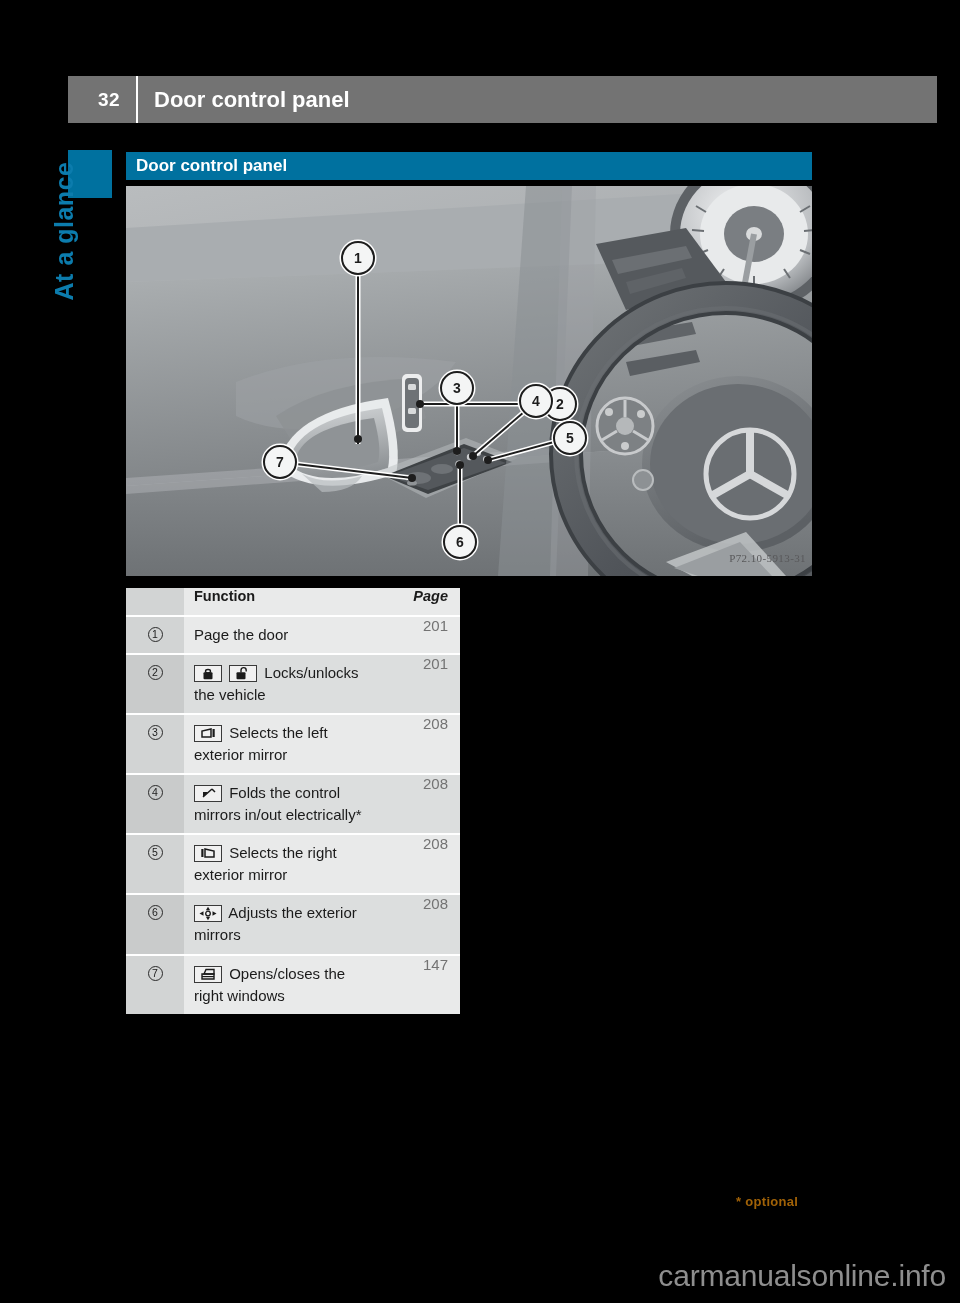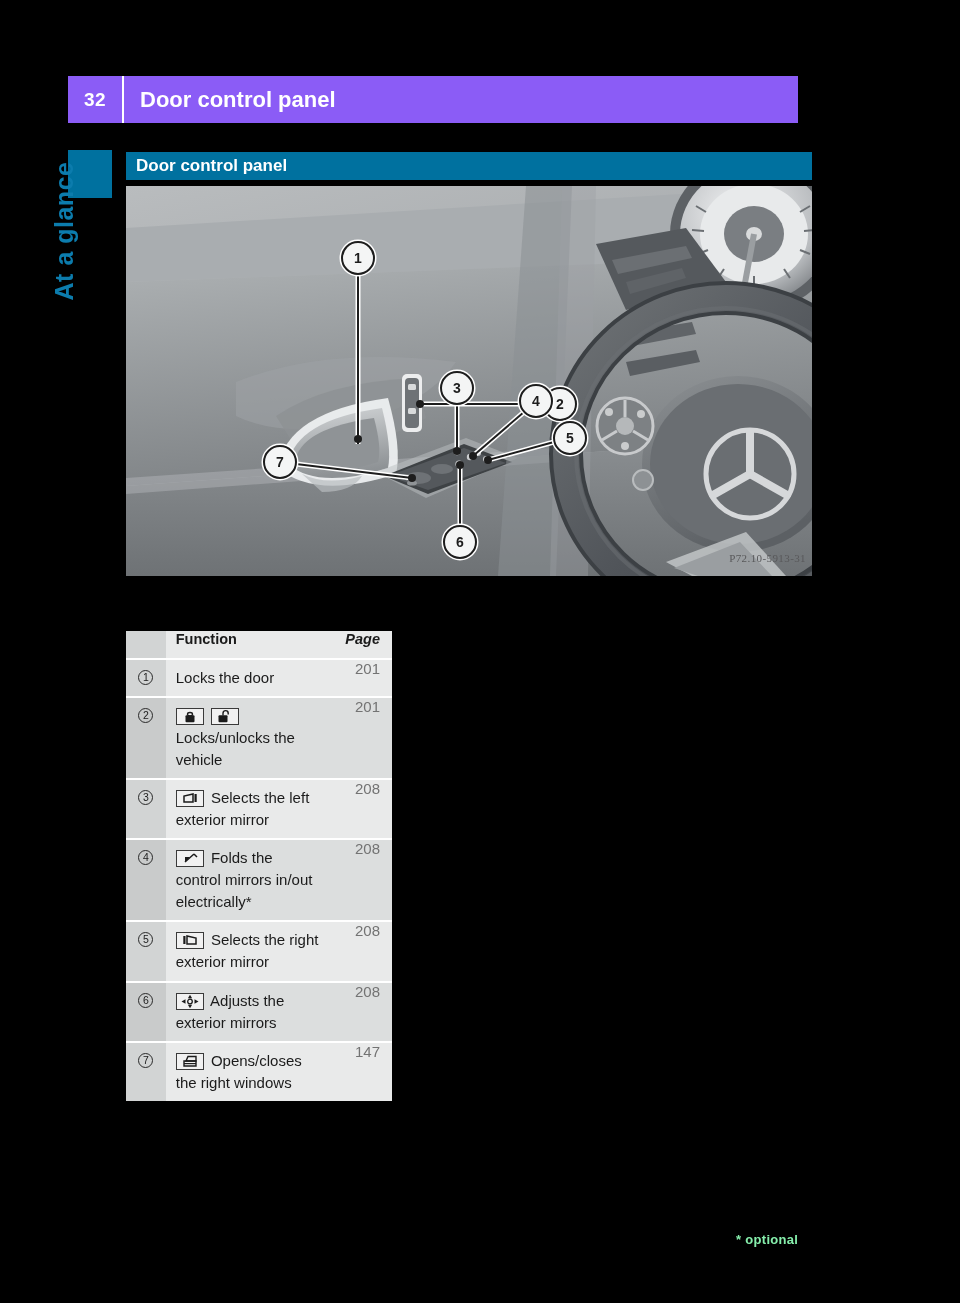--- a/index.html
+++ b/index.html
@@ -13,24 +13,25 @@
   #page {
     position: relative;
     width: 960px; height: 1303px;
     background: #000000;
   }
 
   
   #running-header {
     position: absolute;
     left: 68px; top: 76px;
-    width: 730px; height: 47px;
-    background: #8b5cf6;
+    width: 869px; height: 47px;
+    background: #737373;
     display: flex;
     align-items: center;
+    padding-left: 14px;
   }
   #header-page-number {
     width: 54px;
     text-align: center;
     color: #ffffff;
     font-size: 19px;
     font-weight: bold;
     letter-spacing: 0.5px;
   }
   #header-rule {
@@ -99,23 +100,22 @@
     color: #58585a;
     font-size: 11px;
     font-family: Liberation Serif, serif;
     letter-spacing: 0.4px;
   }
 
   
   #func-table {
     position: absolute;
     left: 126px; top: 588px;
-    width: 266px;
+    width: 334px;
     border-collapse: collapse;
-    margin-top: 43px;
   }
   #func-table col.c-num { width: 58px; }
   #func-table col.c-fn  { width: 202px; }
   #func-table col.c-pg  { width: 74px; }
 
   #func-table th, #func-table td {
     padding: 0;
     vertical-align: top;
   }
   .hdr-num { background: #d2d4d4; height: 28px; }
@@ -178,25 +178,24 @@
     margin-right: 3px;
     position: relative;
     overflow: hidden;
   }
   .ico svg { display:block; margin: 0 auto; }
 
   
   #footnote {
     position: absolute;
     left: 736px; top: 1194px;
-    color: #86efac;
+    color: #a16207;
     font-size: 13px;
     font-weight: bold;
     letter-spacing: 0.3px;
-    margin-top: 38px;
   }
 
   
   #watermark {
     position: absolute;
     right: 14px; bottom: 10px;
     color: #8e8e8e;
     font-size: 30px;
     letter-spacing: -0.2px;
   }
@@ -428,21 +427,21 @@
         <th class="hdr-pg">Page</th>
       </tr>
     </thead>
     <tbody>
 
       <tr class="r-odd">
         <td class="cell-num">
           <span class="callout-num">1</span>
         </td>
         <td class="cell-fn">
-          <span>Locks the door</span>
+          <span>Page the door</span>
         </td>
         <td class="cell-pg">201</td>
       </tr>
 
       <tr class="r-even">
         <td class="cell-num">
           <span class="callout-num">2</span>
         </td>
         <td class="cell-fn">
           <span class="ico">
@@ -545,14 +544,15 @@
           <span>Opens/closes the right windows</span>
         </td>
         <td class="cell-pg">147</td>
       </tr>
 
     </tbody>
   </table>
 
   <div id="footnote">* optional</div>
 
+  <div id="watermark">carmanualsonline.info</div>
 
 </div>
 
 </body></html>

